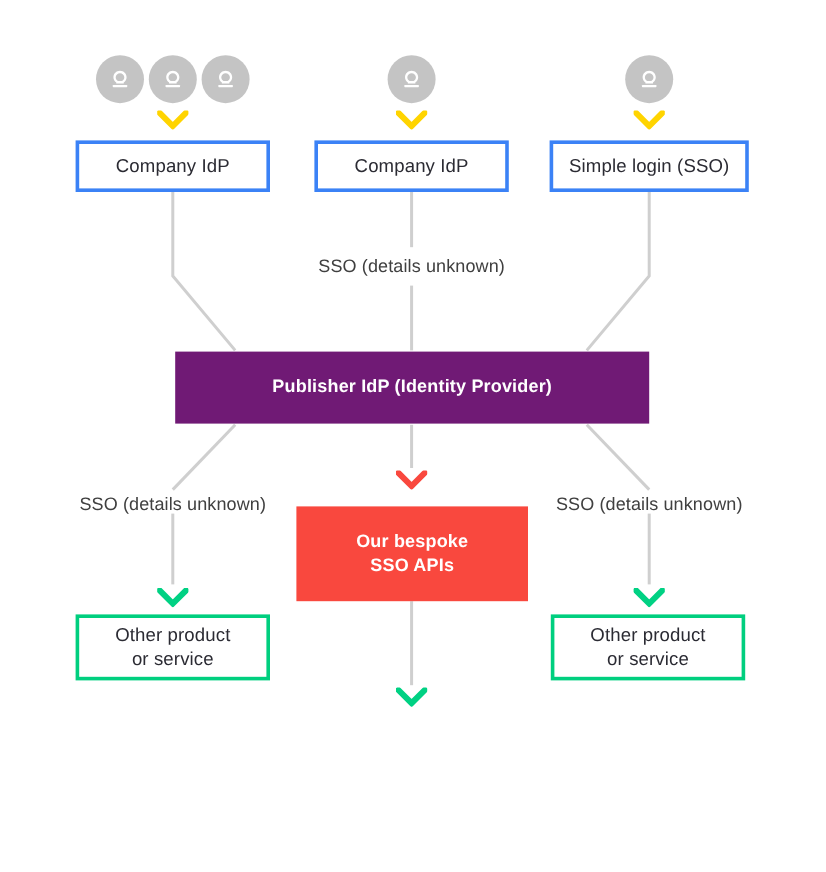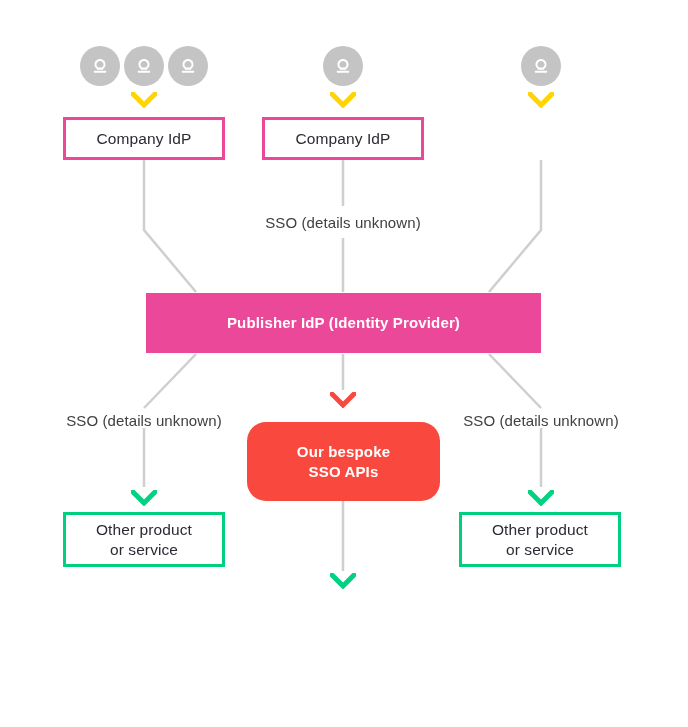--- a/index.html
+++ b/index.html
@@ -48,39 +48,39 @@
   .avatar svg { display: block; }
   
   .chev {
     position: absolute;
     width: 26px;
     height: 16px;
   }
   .chev svg { display: block; }
   
   .box-outline {
-    border: 3px solid #ec4899;
+    border: 3px solid #3b82f6;
     background: #ffffff;
     color: #2b2b33;
     font-size: 15.5px;
     line-height: 1.25;
     letter-spacing: 0.1px;
   }
   .box-outline.green {
     border-color: #00cf7f;
   }
   
   .box-fill {
     color: #ffffff;
     font-weight: bold;
     font-size: 15px;
     line-height: 1.3;
     letter-spacing: 0.15px;
   }
-  .box-fill.blue  { background: #ec4899; }
+  .box-fill.blue  { background: #701a75; }
   .box-fill.red   { background: #f9483e; }
   .box-fill.green { background: #00d183; }
 
   
   .edge-label {
     position: absolute;
     color: #404040;
     font-size: 15px;
     letter-spacing: 0.1px;
     white-space: nowrap;
@@ -160,37 +160,40 @@
         <path d="M2 2 L13 13 L24 2" stroke="#ffd400" stroke-width="5" fill="none" stroke-linecap="square" stroke-linejoin="miter"></path>
       </svg>
   </div>
 
   <div class="node box-outline" style="left:63px; top:117px; width:162px; height:43px;">
     <span>Company IdP</span>
   </div>
   <div class="node box-outline" style="left:262px; top:117px; width:162px; height:43px;">
     <span>Company IdP</span>
   </div>
+  <div class="node box-outline" style="left:458px; top:117px; width:166px; height:43px;">
+    <span>Simple login (SSO)</span>
+  </div>
 
   <div class="edge-label" style="left:343px; top:214px; transform:translateX(-50%);">SSO (details unknown)</div>
 
   <div class="node box-fill blue" style="left:146px; top:293px; width:395px; height:60px;">
     <span>Publisher IdP (Identity Provider)</span>
   </div>
 
   <div class="edge-label" style="left:144px; top:412px; transform:translateX(-50%);">SSO (details unknown)</div>
   <div class="edge-label" style="left:541px; top:412px; transform:translateX(-50%);">SSO (details unknown)</div>
 
   <div class="chev" style="left:330px; top:392px;">
     <svg width="26" height="16" viewBox="0 0 26 16">
         <path d="M2 2 L13 13 L24 2" stroke="#f9483e" stroke-width="5" fill="none" stroke-linecap="square" stroke-linejoin="miter"></path>
       </svg>
   </div>
 
-  <div class="node box-fill red" style="left:247px; top:422px; width:193px; height:79px; flex-direction:column;border-radius:19px;">
+  <div class="node box-fill red" style="left:247px; top:422px; width:193px; height:79px; flex-direction:column;">
     <span>Our bespoke</span>
     <span>SSO APIs</span>
   </div>
 
   <div class="chev" style="left:131px; top:490px;">
     <svg width="26" height="16" viewBox="0 0 26 16">
         <path d="M2 2 L13 13 L24 2" stroke="#00d183" stroke-width="5" fill="none" stroke-linecap="square" stroke-linejoin="miter"></path>
       </svg>
   </div>
   <div class="chev" style="left:528px; top:490px;">

